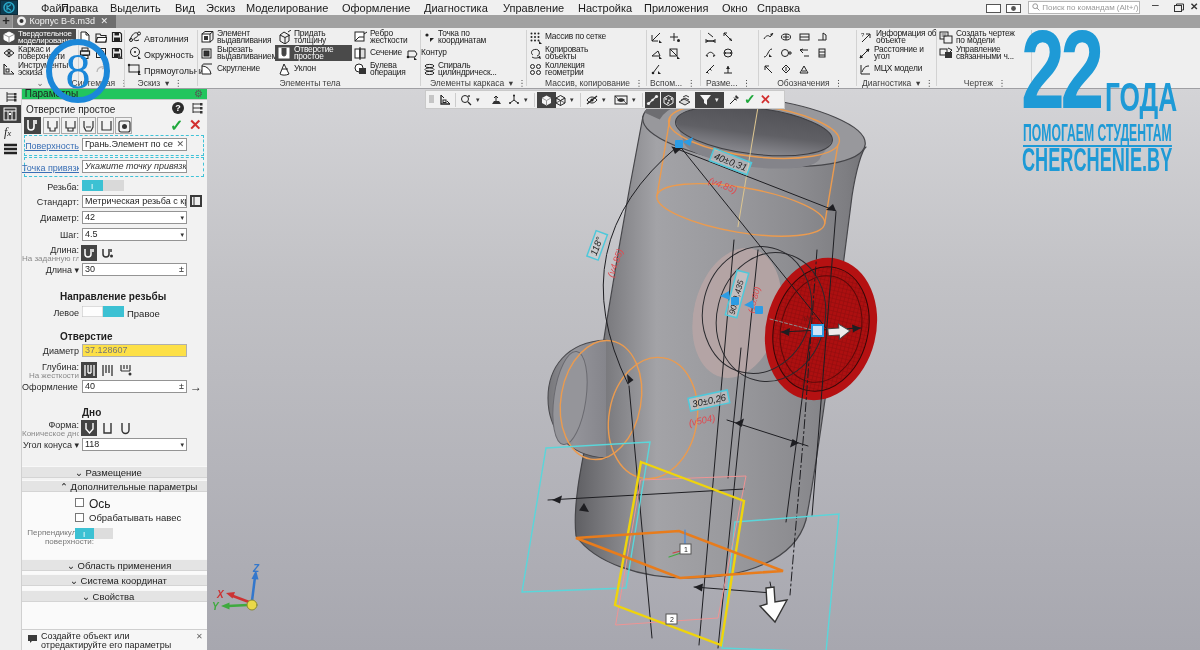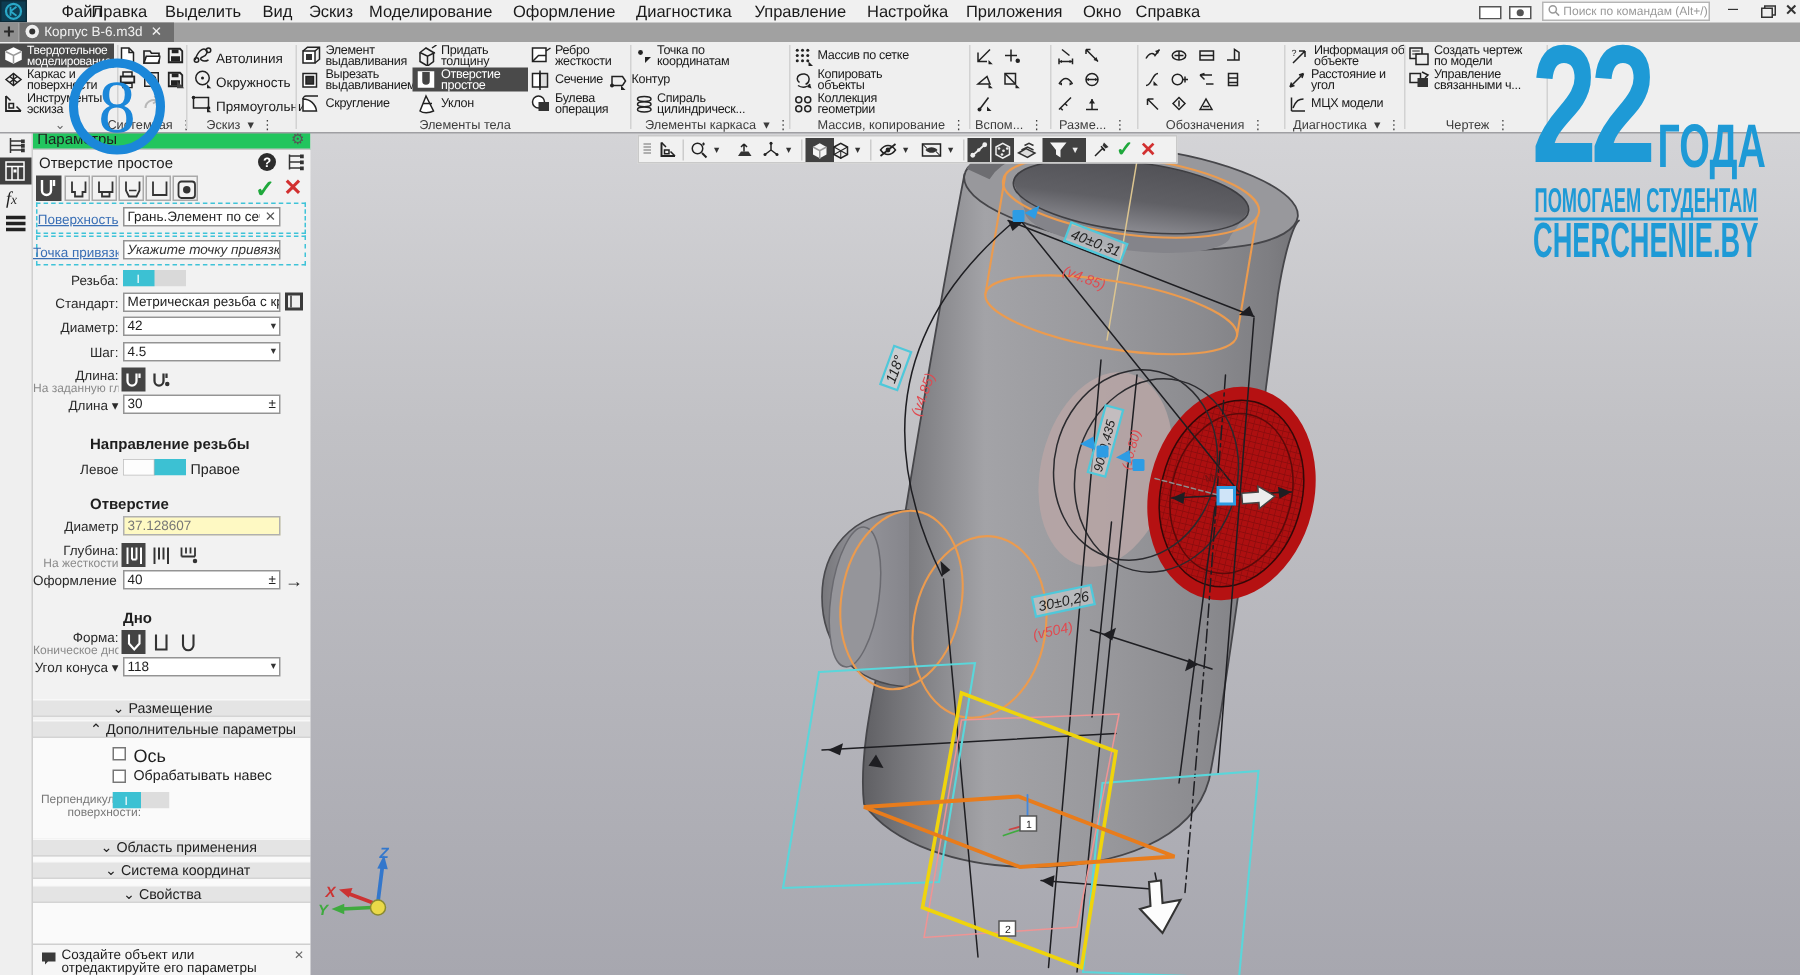--- a/index.html
+++ b/index.html
@@ -547,21 +547,21 @@
     <div class="lbl" style="left:22px;top:220px;width:57px">Левое</div>
     <div class="tgl" style="left:82px;top:218px"><svg width="42" height="11">
           <rect x="0" y="0" width="42" height="11" fill="#eee"></rect>
           <rect x="0" y="0" width="21" height="11" fill="#fdfdfd" stroke="#bbb"></rect>
           <rect x="21" y="0" width="21" height="11" fill="#3cc1d3"></rect>
         </svg></div>
     <div class="abs" style="left:127px;top:220px;font-size:9.5px">Правое</div>
 
     <div class="abs" style="left:60px;top:243px;font-weight:bold;font-size:10px">Отверстие</div>
     <div class="lbl" style="left:22px;top:258px;width:57px">Диаметр</div>
-    <div class="inp" style="top:256px;background:#fef9c3;color:#777;border-color:#b0b0b0">37.128607</div>
+    <div class="inp" style="top:256px;background:#fde047;color:#777;border-color:#b0b0b0">37.128607</div>
     <div class="lbl" style="left:22px;top:274px;width:57px">Глубина:</div>
     <div class="lbl2" style="left:22px;top:283px;width:57px">На жесткости</div>
     <div class="abs" style="left:81px;top:274px;width:16px;height:16px;background:#444"><svg style="margin:1.5px" width="13" height="13" viewBox="0 0 13 13">
           <path d="M2 1v11M5 1v8M8 1v8M11 1v11M5 9h3" stroke="#fff" fill="none" stroke-width="1.3"></path>
         </svg></div>
     <div class="abs" style="left:99px;top:274px;width:16px;height:16px"><svg style="margin:1.5px" width="13" height="13" viewBox="0 0 13 13">
           <path d="M2 1v11M5 1v8M8 1v8M11 1v11" stroke="#333" fill="none" stroke-width="1.3"></path>
         </svg></div>
     <div class="abs" style="left:117px;top:274px;width:16px;height:16px"><svg style="margin:1.5px" width="13" height="13" viewBox="0 0 13 13">
           <path d="M2 1v6M5 1v4M8 1v4M11 1v6M2 7h9" stroke="#333" fill="none" stroke-width="1.2"></path>

